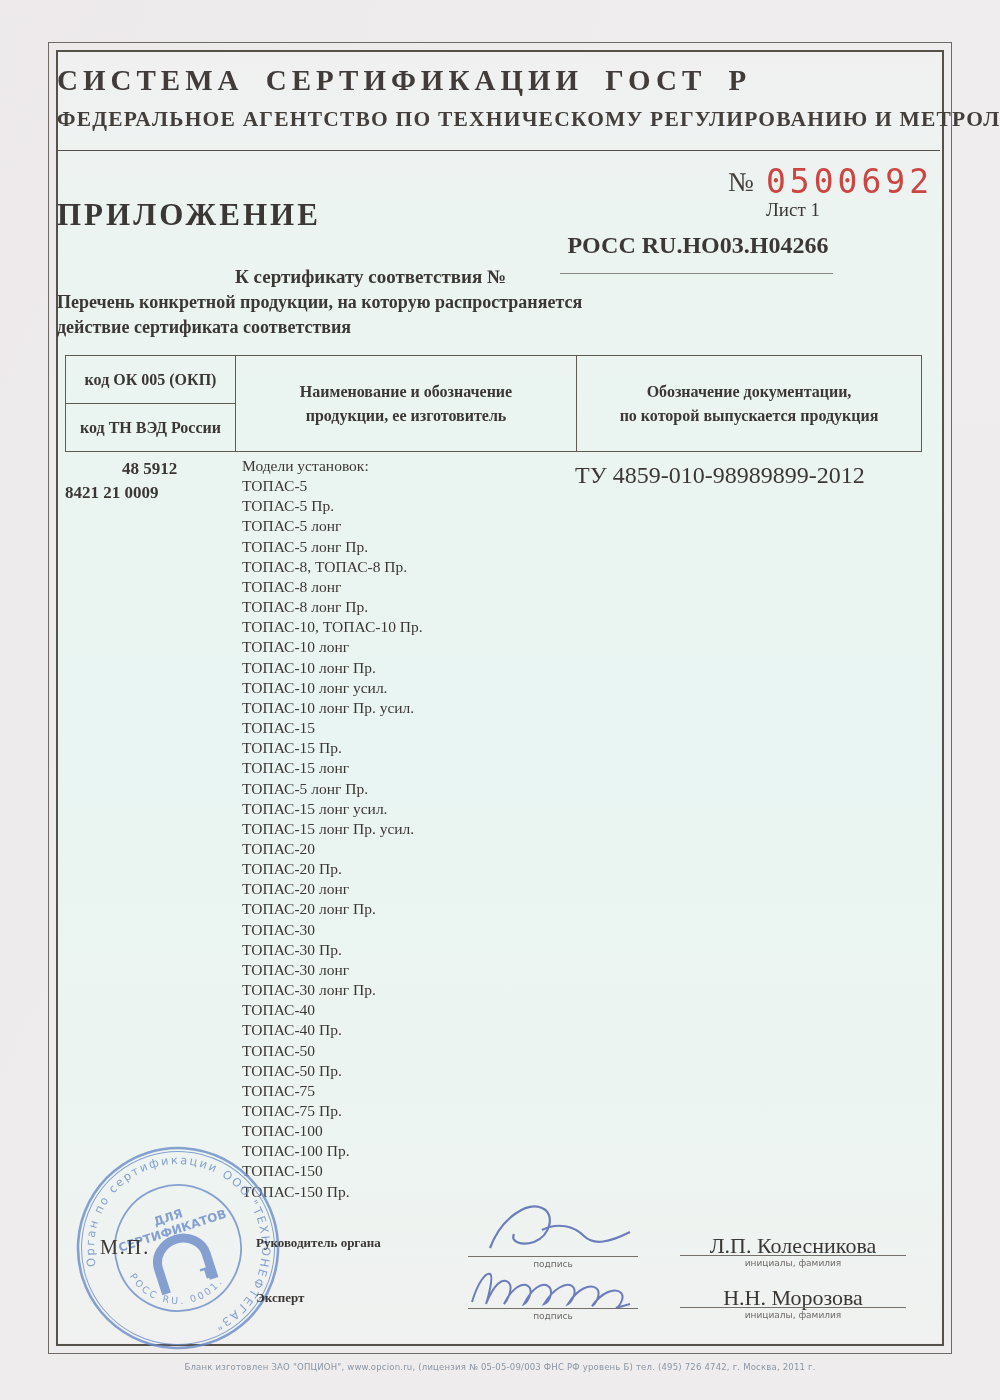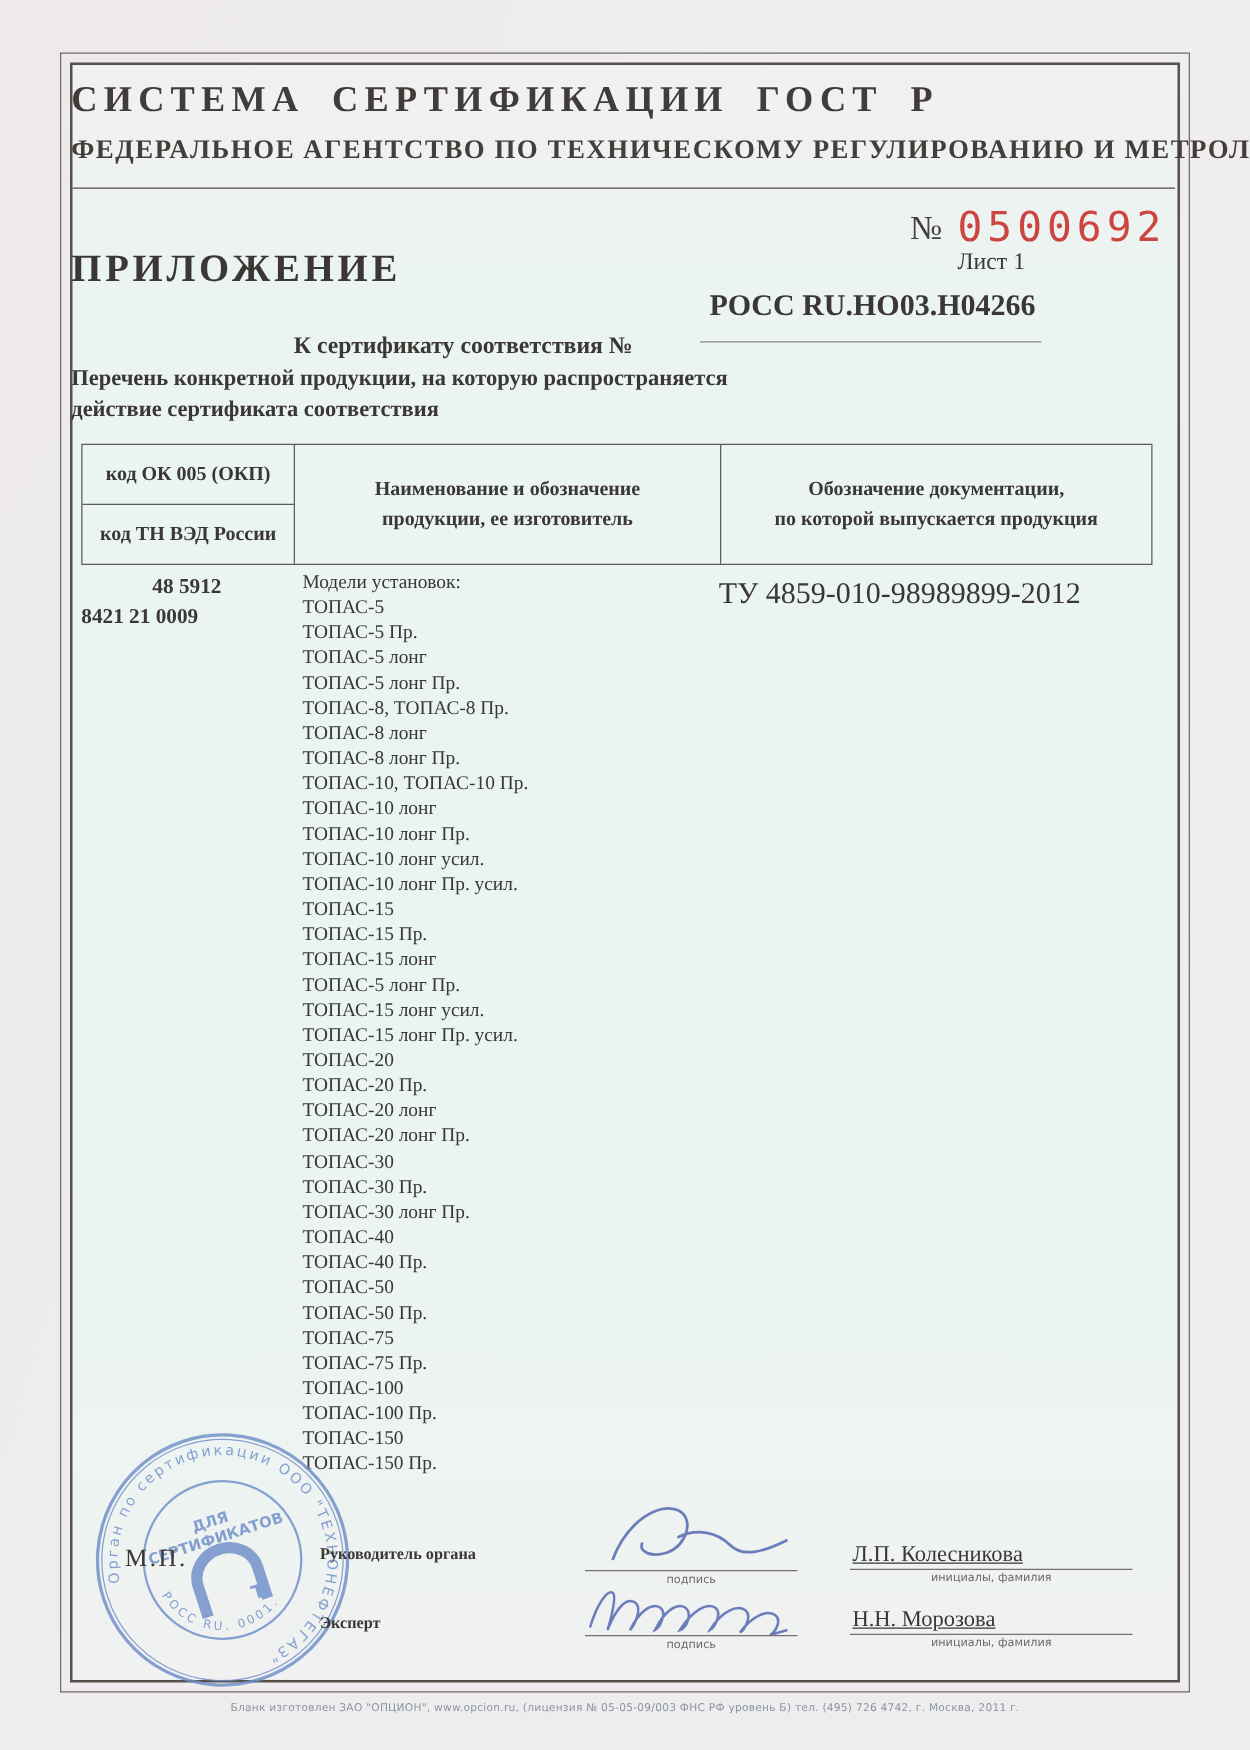--- a/index.html
+++ b/index.html
@@ -40,21 +40,21 @@
   .okp{left:65px;top:459px;width:169px;text-align:center;font-size:17px;font-weight:bold;}
   .tnved{left:65px;top:483px;width:169px;text-align:left;font-size:17px;font-weight:bold;}
   .plist{left:242px;top:456px;width:330px;font-size:15.5px;line-height:20.15px;}
   .product-line{white-space:nowrap;}
   .tu{left:575px;top:462px;width:355px;text-align:left;font-size:24px;}
   .sig-label{font-size:13px;font-weight:bold;}
   .lbl-head{left:256px;top:1235px;}
   .lbl-exp{left:256px;top:1290px;}
   .sig-line{border-top:1.2px solid #76706b;position:absolute;}
   .cap{position:absolute;font-size:9px;color:#6e6a66;text-align:center;font-family:"DejaVu Sans",sans-serif;}
-  .name{position:absolute;font-size:18px;text-align:left;text-decoration:underline;}
+  .name{position:absolute;font-size:22px;text-align:center;}
   .mp{left:100px;top:1236px;font-size:20px;letter-spacing:2px;color:#3b3734;}
   .fine{left:0;top:1362px;width:1000px;text-align:center;font-size:8.5px;color:#8a96a4;font-family:"DejaVu Sans",sans-serif;letter-spacing:.2px;}
   .seal-svg{position:absolute;left:70px;top:1140px;opacity:.82;}
   .sig-svg{position:absolute;}
 </style>
 </head>
 <body>
 
 <div class="page-tint"></div>
 <div class="frame-outer"></div>
@@ -114,20 +114,21 @@
       <div class="product-line">ТОПАС-15 лонг</div>
       <div class="product-line">ТОПАС-5 лонг Пр.</div>
       <div class="product-line">ТОПАС-15 лонг усил.</div>
       <div class="product-line">ТОПАС-15 лонг Пр. усил.</div>
       <div class="product-line">ТОПАС-20</div>
       <div class="product-line">ТОПАС-20 Пр.</div>
       <div class="product-line">ТОПАС-20 лонг</div>
       <div class="product-line">ТОПАС-20 лонг Пр.</div>
       <div class="product-line">ТОПАС-30</div>
       <div class="product-line">ТОПАС-30 Пр.</div>
+      <div class="product-line">ТОПАС-30 лонг</div>
       <div class="product-line">ТОПАС-30 лонг Пр.</div>
       <div class="product-line">ТОПАС-40</div>
       <div class="product-line">ТОПАС-40 Пр.</div>
       <div class="product-line">ТОПАС-50</div>
       <div class="product-line">ТОПАС-50 Пр.</div>
       <div class="product-line">ТОПАС-75</div>
       <div class="product-line">ТОПАС-75 Пр.</div>
       <div class="product-line">ТОПАС-100</div>
       <div class="product-line">ТОПАС-100 Пр.</div>
       <div class="product-line">ТОПАС-150</div>

